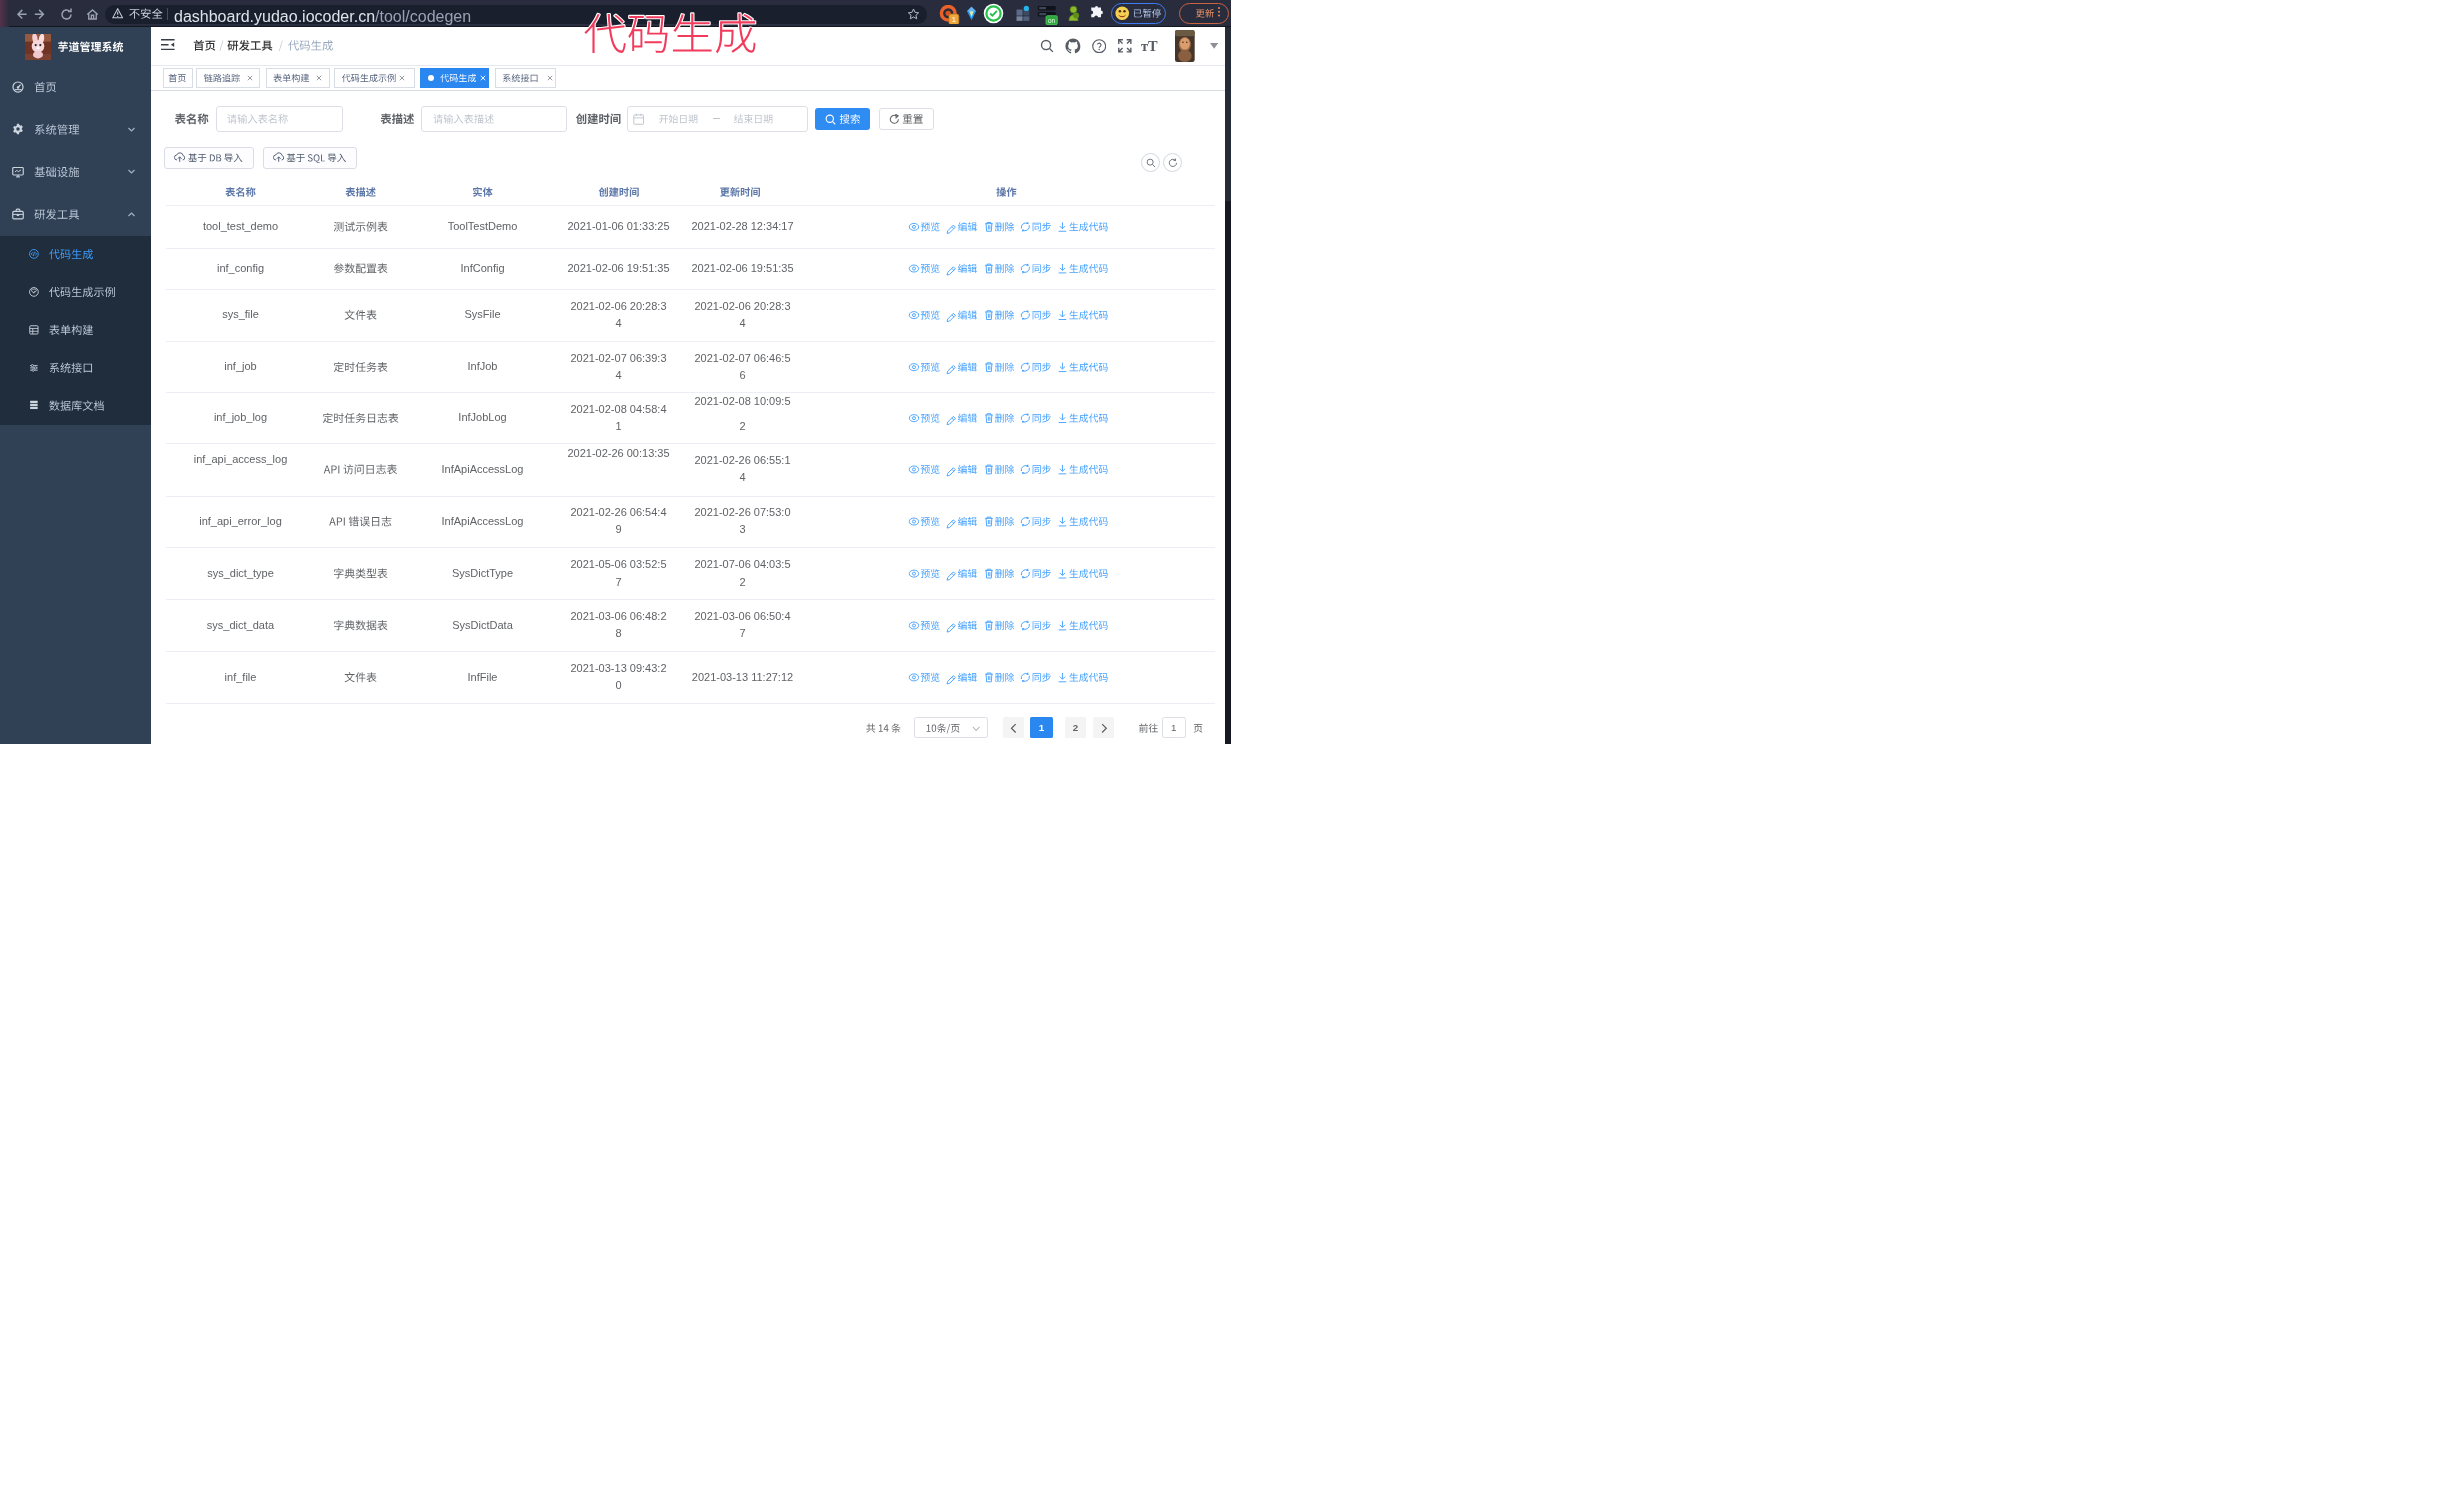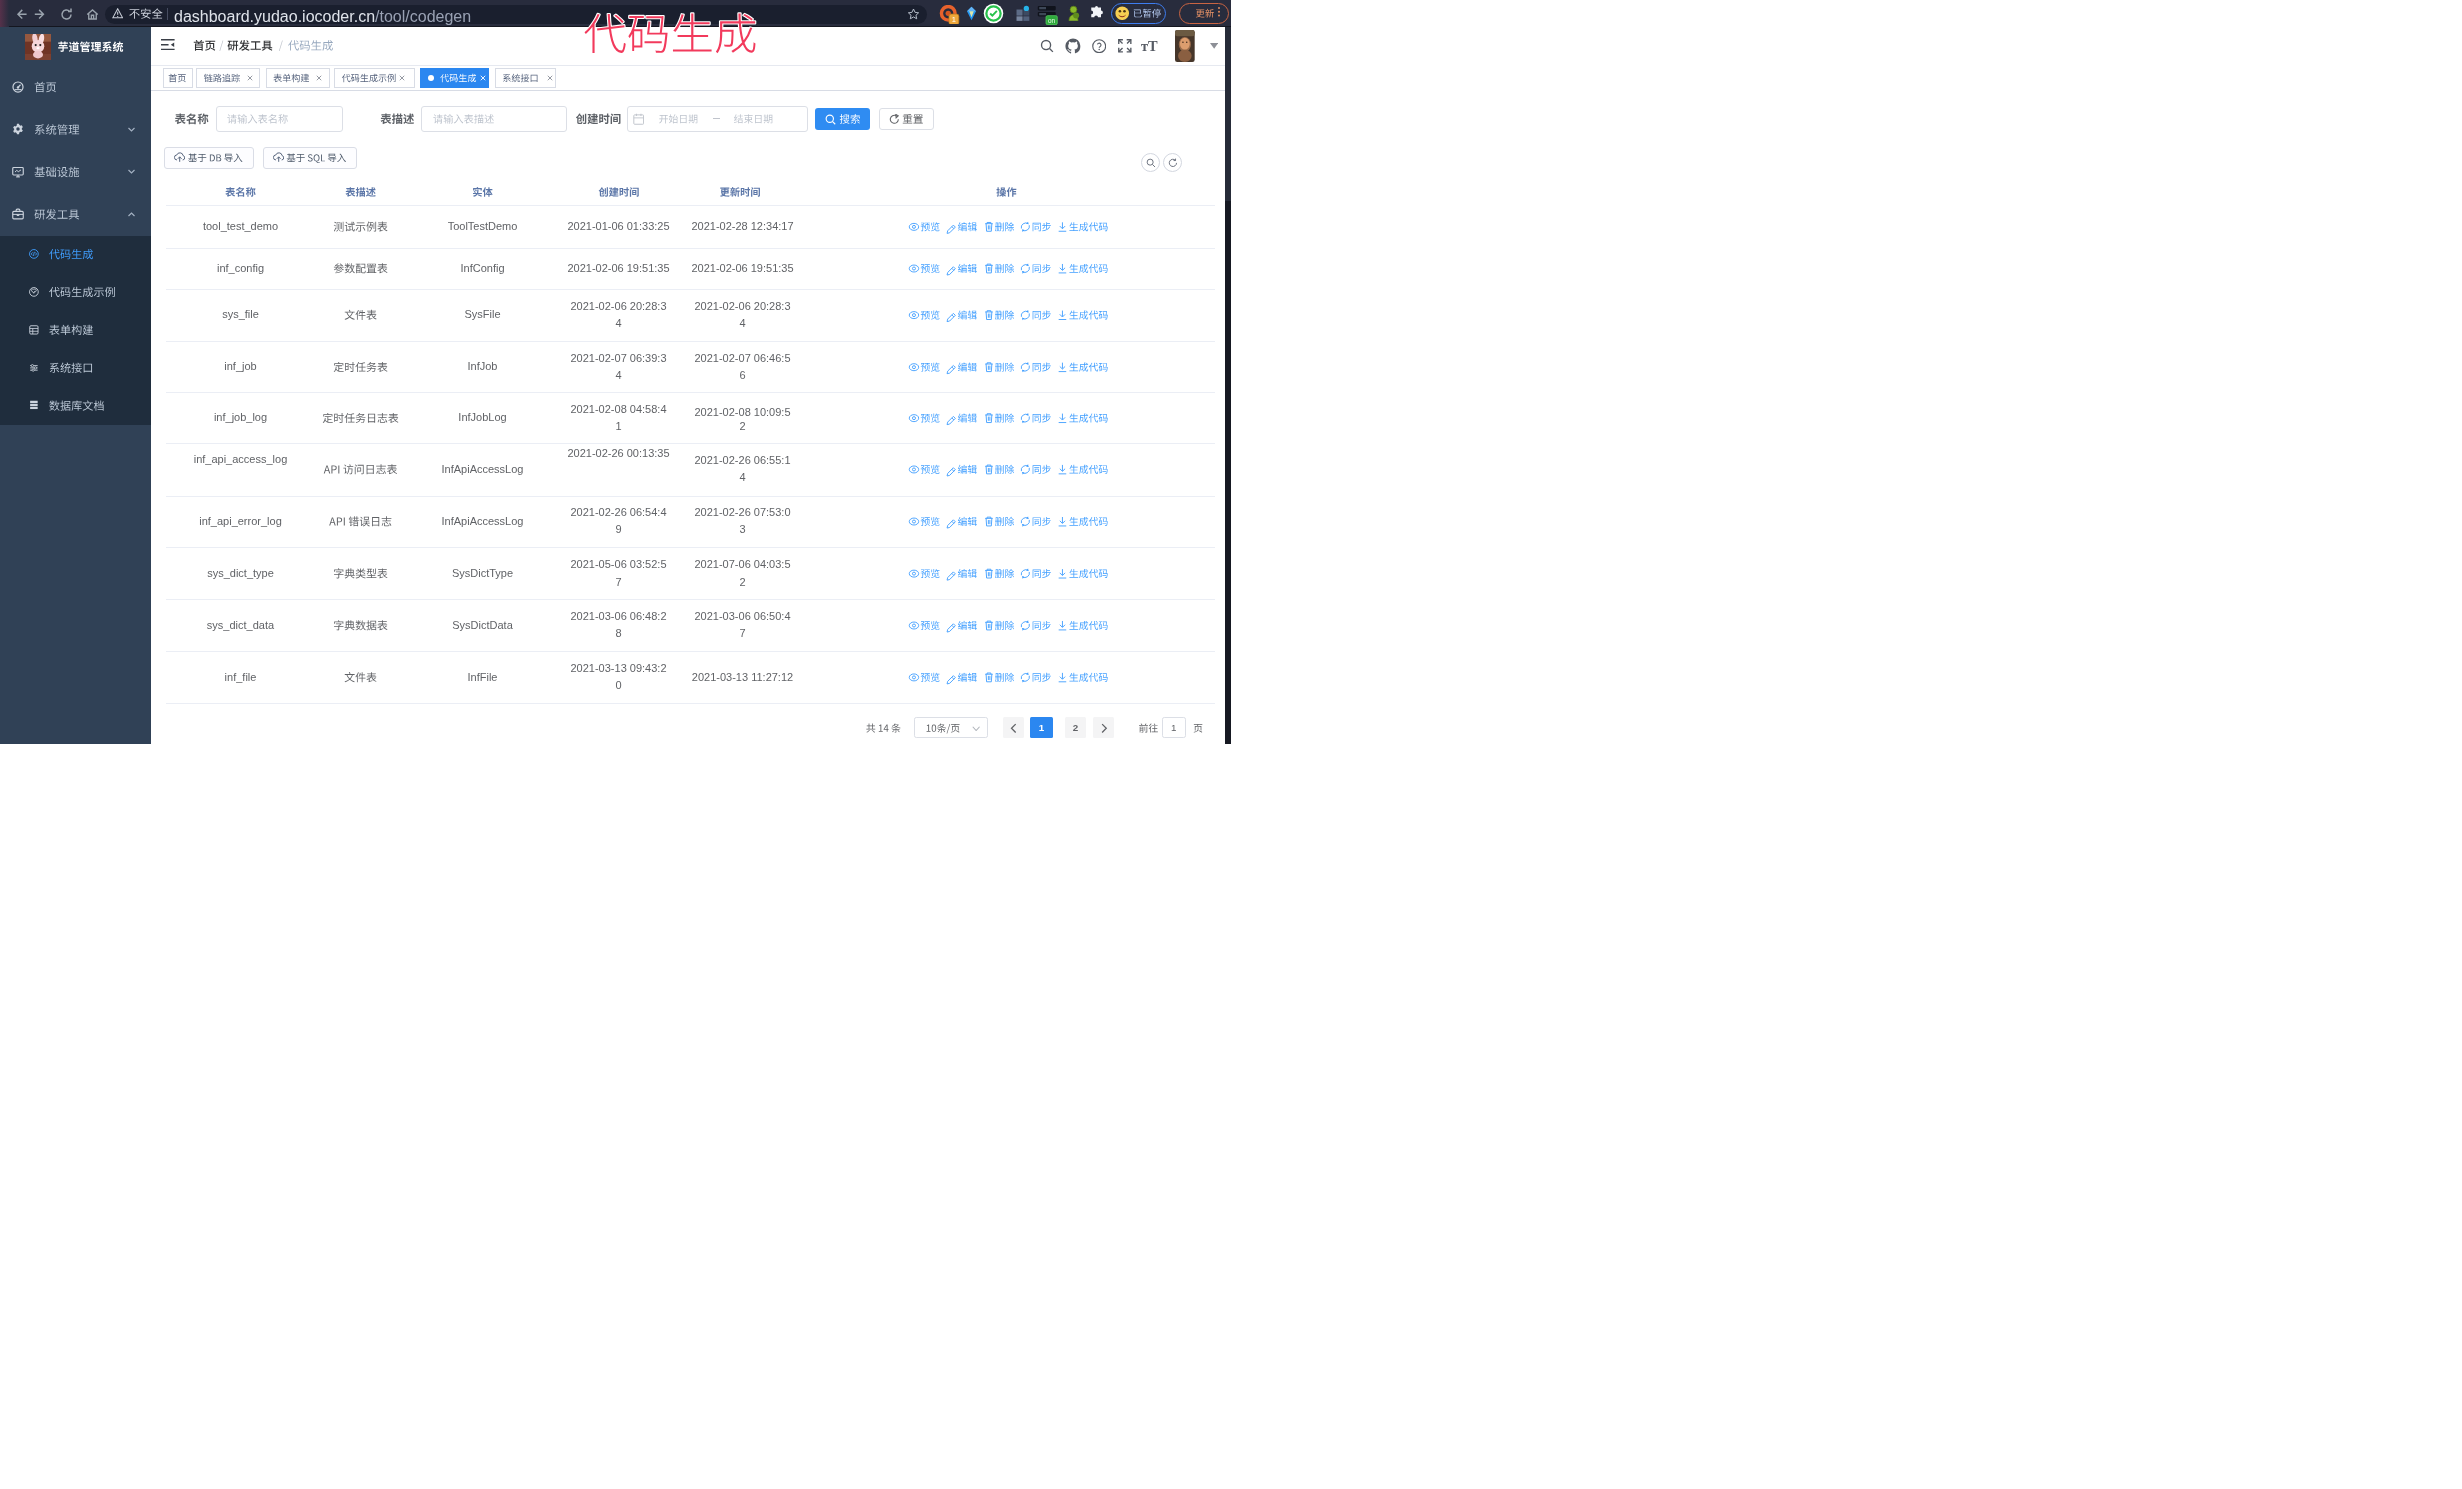--- a/index.html
+++ b/index.html
@@ -293,21 +293,21 @@
 <div class="cell abs" style="left:127px;top:358px">inf_job</div>
 <div class="cell abs" style="left:369px;top:358px">InfJob</div>
 <div class="cell abs" style="left:505px;top:350px">2021-02-07 06:39:3</div>
 <div class="cell abs" style="left:505px;top:367px">4</div>
 <div class="cell abs" style="left:629px;top:350px">2021-02-07 06:46:5</div>
 <div class="cell abs" style="left:629px;top:367px">6</div>
 <div class="cell abs" style="left:127px;top:409px">inf_job_log</div>
 <div class="cell abs" style="left:369px;top:409px">InfJobLog</div>
 <div class="cell abs" style="left:505px;top:401px">2021-02-08 04:58:4</div>
 <div class="cell abs" style="left:505px;top:418px">1</div>
-<div class="cell abs" style="left:629px;top:404px">2021-02-08 10:09:5</div>
+<div class="cell abs" style="left:629px;top:393px">2021-02-08 10:09:5</div>
 <div class="cell abs" style="left:629px;top:418px">2</div>
 <div class="cell abs" style="left:127px;top:451px">inf_api_access_log</div>
 <div class="cell abs" style="left:369px;top:461px">InfApiAccessLog</div>
 <div class="cell abs" style="left:505px;top:445px">2021-02-26 00:13:35</div>
 <div class="cell abs" style="left:629px;top:452px">2021-02-26 06:55:1</div>
 <div class="cell abs" style="left:629px;top:469px">4</div>
 <div class="cell abs" style="left:127px;top:513px">inf_api_error_log</div>
 <div class="cell abs" style="left:369px;top:513px">InfApiAccessLog</div>
 <div class="cell abs" style="left:505px;top:504px">2021-02-26 06:54:4</div>
 <div class="cell abs" style="left:505px;top:521px">9</div>

